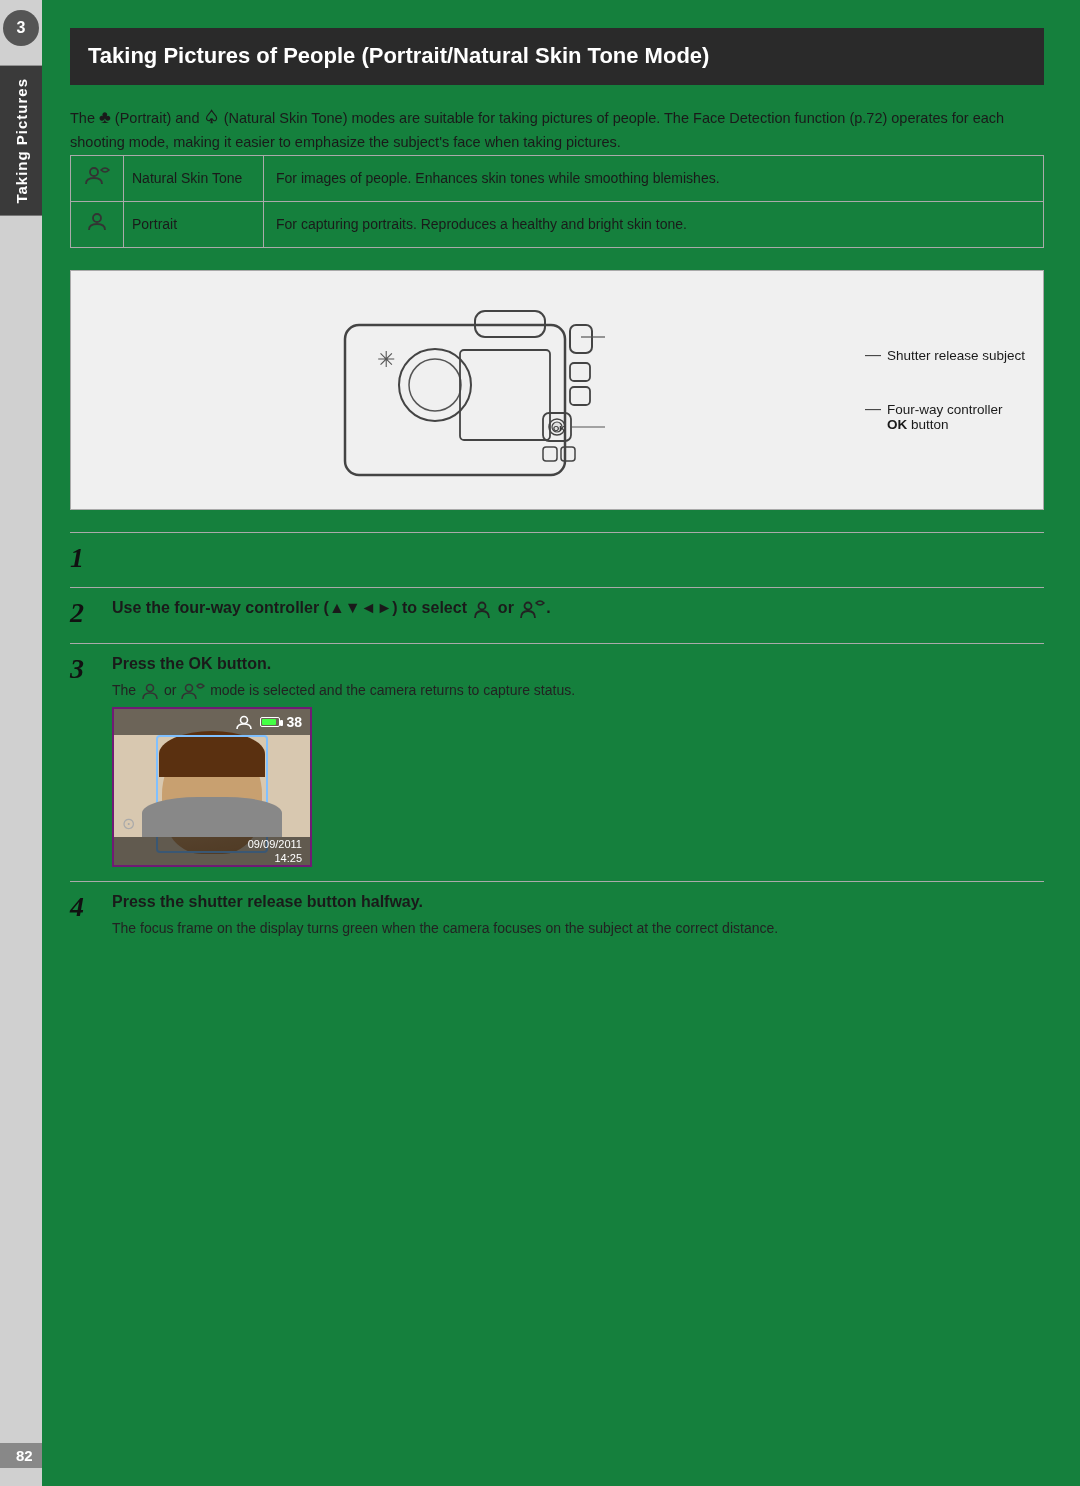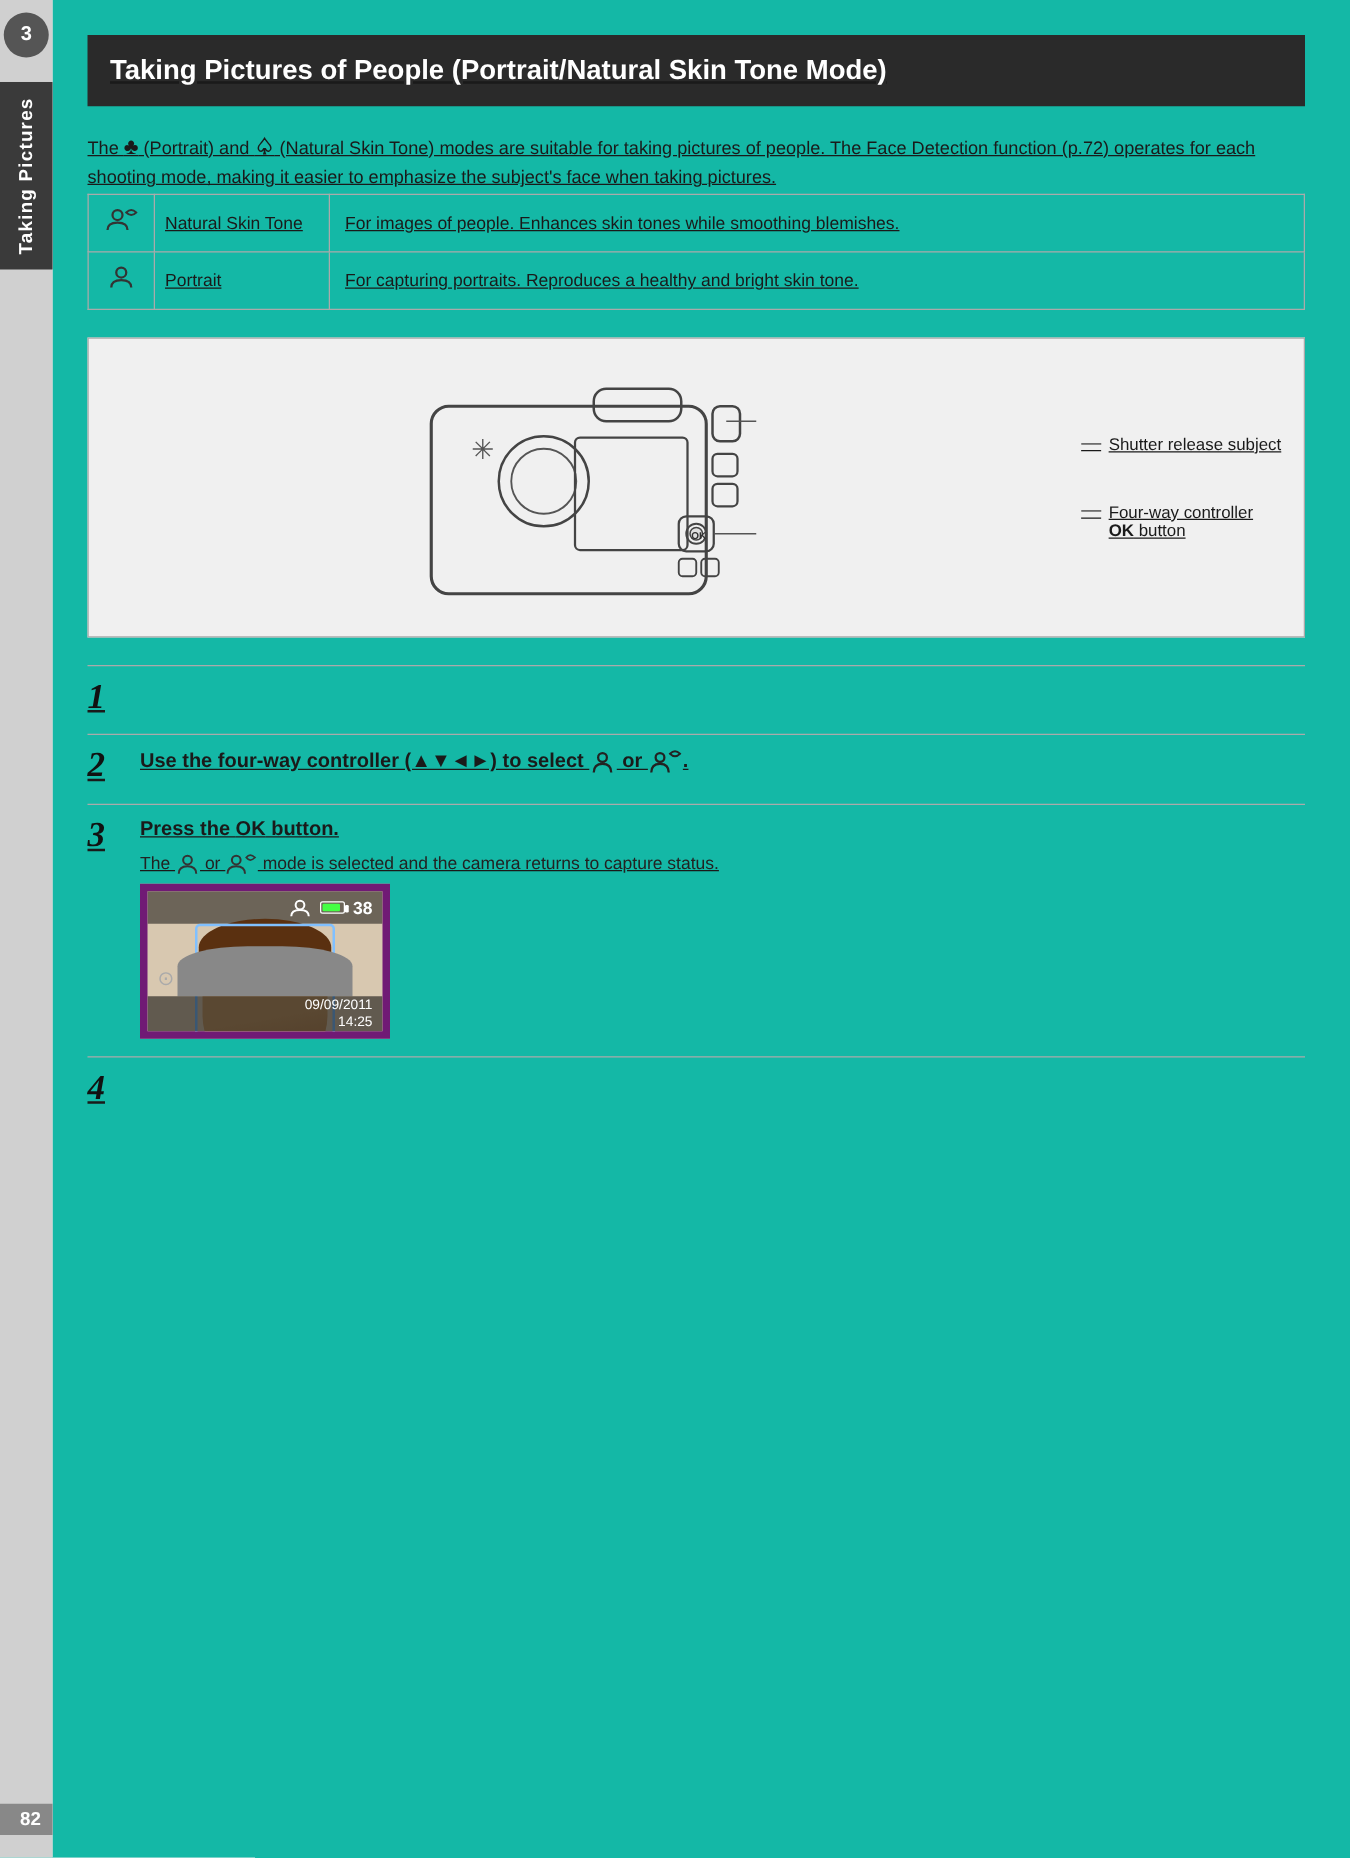--- a/index.html
+++ b/index.html
@@ -69,22 +69,21 @@
       font-size: 15px;
       font-weight: bold;
       background: #888;
       color: #ffffff;
       padding: 4px 16px;
     }
     
     .main-content {
       flex: 1;
       padding: 28px 36px 28px 28px;
-      background: #14b8a6;
-      text-decoration: underline;
+      background: #15803d;
     }
     
     .page-title {
       background: #2a2a2a;
       color: #fff;
       font-size: 22px;
       font-weight: bold;
       padding: 14px 18px;
       margin-bottom: 18px;
       line-height: 1.3;
@@ -194,23 +193,23 @@
       gap: 6px;
       align-items: flex-start;
     }
     .step3-text {
       flex: 1;
     }
     
     .camera-preview {
       width: 200px;
       min-width: 180px;
-      height: 124px;
+      height: 160px;
       background: #d8c8b0;
-      border: 6px solid #701a75;
+      border: 2px solid #701a75;
       position: relative;
       overflow: hidden;
       display: flex;
       flex-direction: column;
       justify-content: flex-end;
     }
     .preview-topbar {
       position: absolute;
       top: 0; left: 0; right: 0;
       height: 26px;
@@ -439,16 +438,20 @@
               <span class="preview-date">09/09/2011</span>
               <span class="preview-date">14:25</span>
             </div>
           </div>
         </div>
       </div>
     </div>
 
     <div class="step">
       <div class="step-number">4</div>
+      <div class="step-content">
+        <div class="step-title">Press the shutter release button halfway.</div>
+        <div class="step-desc">The focus frame on the display turns green when the camera focuses on the subject at the correct distance.</div>
+      </div>
     </div>
 
   </div>
 </div>
 
 </body></html>

